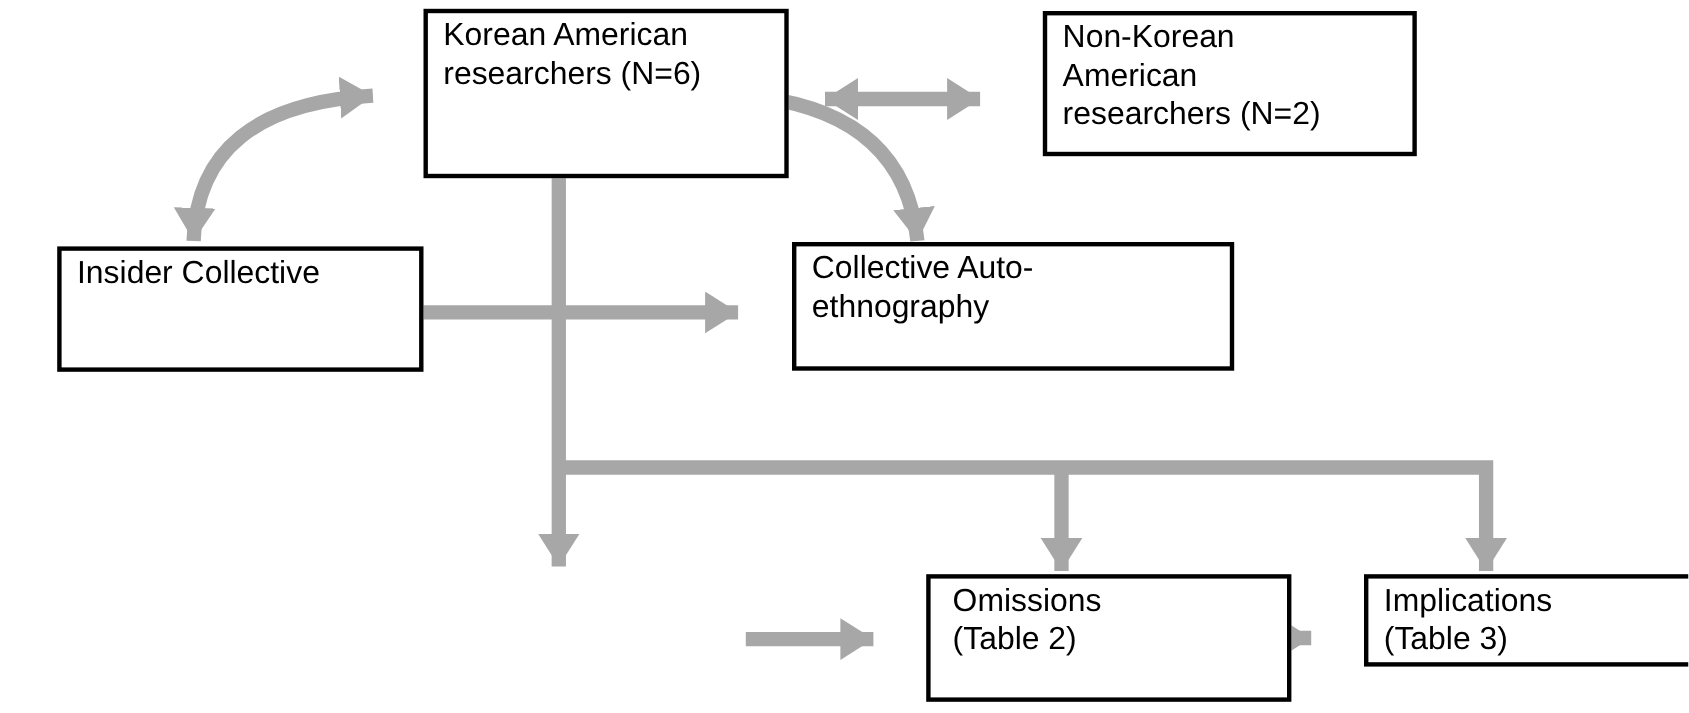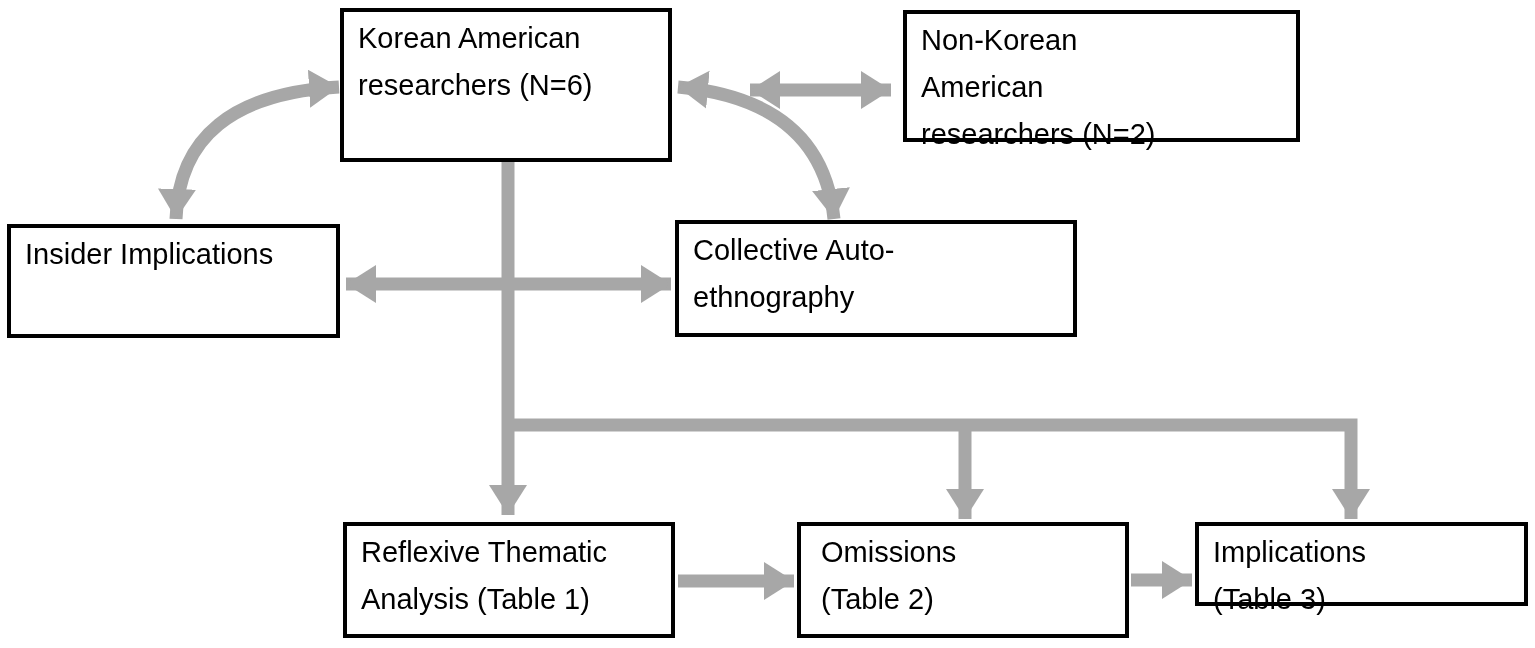--- a/index.html
+++ b/index.html
@@ -25,26 +25,27 @@
     stroke-linejoin:miter;
   }
   .ah-fill{fill:var(--arrow-color);}
   .node{
     position:absolute;
     box-sizing:border-box;
     border:4px solid var(--box-border-color);
     background:var(--box-bg-color);
     color:var(--text-color);
     font-size:29px;
-    line-height:47px;
+    line-height:35px;
     padding:3px 14px;
+    margin-left:45px;
   }
   .lbl{white-space:pre-line;}
   .n-korean      {left:340px; top:8px;   width:332px; height:154px;}
-  .n-nonkorean   {left:903px; top:10px;  width:397px; height:132px;}
+  .n-nonkorean   {left:903px; top:10px;  width:340px; height:132px;}
   .n-insider     {left:7px;   top:224px; width:333px; height:114px;}
   .n-collective  {left:675px; top:220px; width:402px; height:117px;}
   .n-reflexive   {left:343px; top:522px; width:332px; height:116px;}
   .n-omissions   {left:797px; top:522px; width:332px; height:116px;padding-left:20px;}
   .n-implications{left:1195px;top:522px; width:333px; height:84px;}
 </style>
 </head>
 <body>
 
 <div class="canvas">
@@ -80,32 +81,28 @@
 researchers (N=6)</span>
   </div>
 
   <div class="node n-nonkorean">
     <span class="lbl">Non-Korean
 American
 researchers (N=2)</span>
   </div>
 
   <div class="node n-insider">
-    <span class="lbl">Insider Implications</span>
+    <span class="lbl">Insider Collective</span>
   </div>
 
   <div class="node n-collective">
     <span class="lbl">Collective Auto-
 ethnography</span>
   </div>
 
-  <div class="node n-reflexive">
-    <span class="lbl">Reflexive Thematic
-Analysis (Table 1)</span>
-  </div>
 
   <div class="node n-omissions">
     <span class="lbl">Omissions
 (Table 2)</span>
   </div>
 
   <div class="node n-implications">
     <span class="lbl">Implications
 (Table 3)</span>
   </div>

